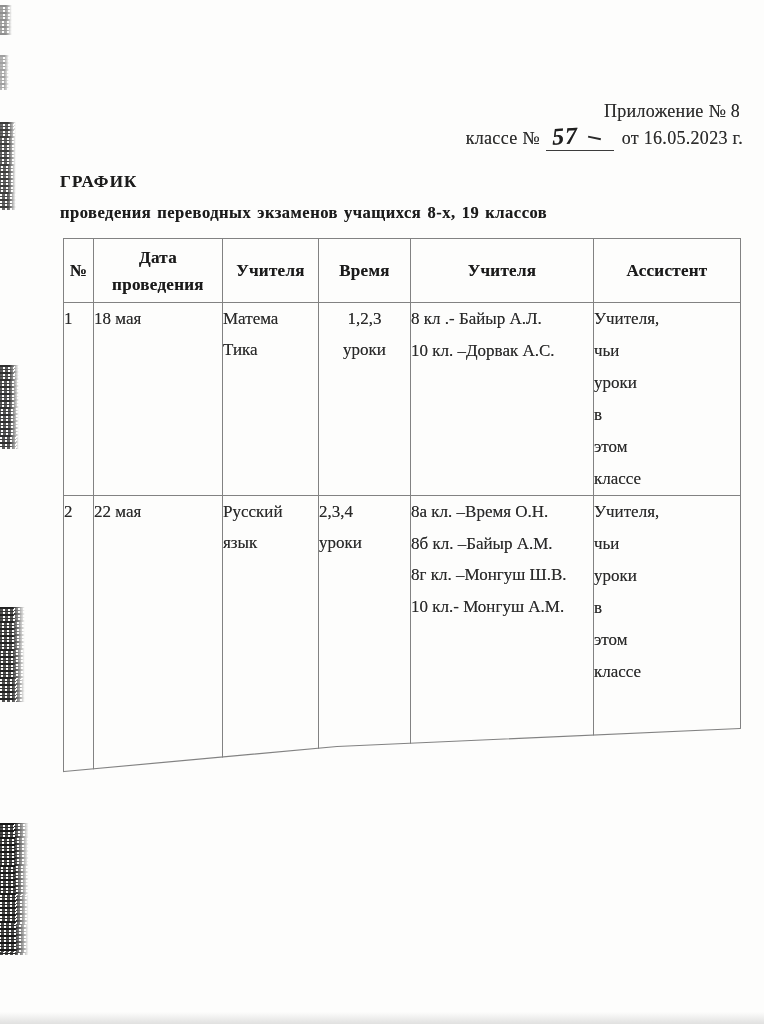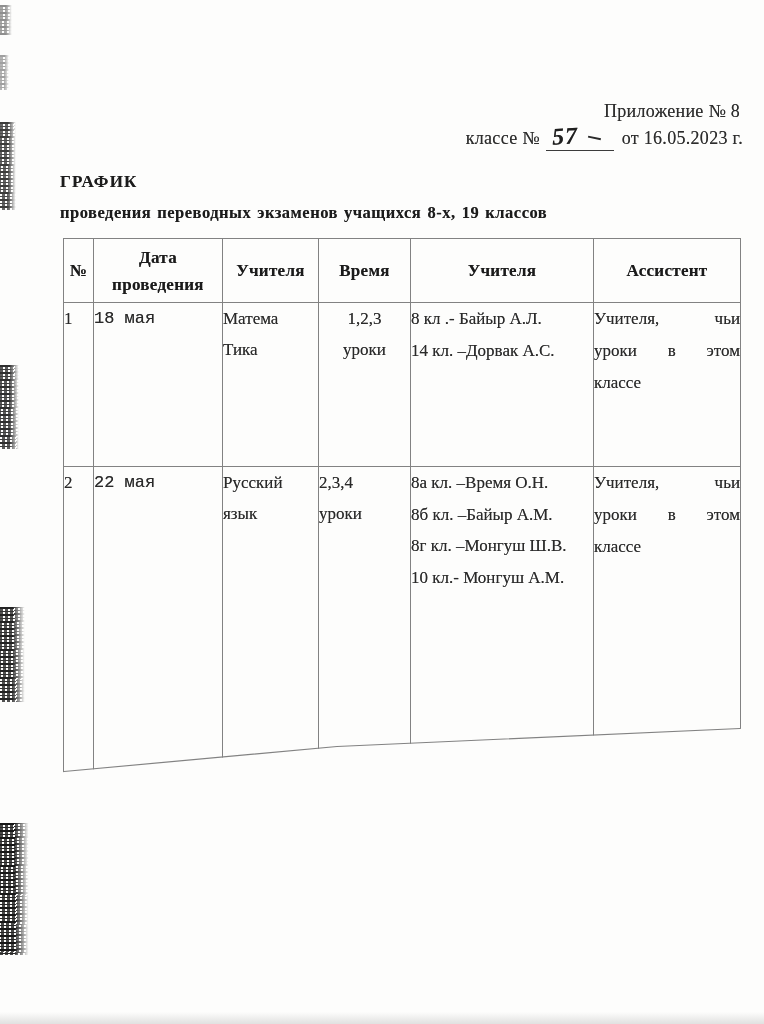--- a/index.html
+++ b/index.html
@@ -58,28 +58,28 @@
     font-weight:bold;font-size:17px;color:#1b1b1b;
     text-align:center;vertical-align:middle;line-height:27px;letter-spacing:.3px;
   }
   .sched td{vertical-align:top;font-size:17px;color:#2a2a2a;}
   .hrow{height:64px;}
   .row1{height:164px;}
   .row2{height:306px;}
   .cellpad{padding-top:5px;}
   .line{line-height:31px;white-space:nowrap;}
   .num-cell{padding-left:5px;}
-  .date-cell{padding-left:10px;font-family:Liberation Mono, monospace;}
+  .date-cell{padding-left:10px;}
   .subj-cell{padding-left:9px;font-weight:bold;color:#1b1b1b;}
   .time-center{text-align:center;margin-top:24px;}
   .time-left{padding-left:8px;margin-left:23px;}
   .teach-cell{padding-left:9px;margin-left:15px;}
   .teach-cell .line{line-height:31.5px;}
   .asst-cell{padding:5px 7px 0 9px;}
-  .jline{display:flex;justify-content:space-between;line-height:32px;}
+  .jline{display:flex;justify-content:space-between;line-height:32px;flex-direction:column;}
   .jline-single{line-height:32px;}
   
   .bottom-skew{position:absolute;left:0;top:0;width:764px;height:1024px;pointer-events:none;}
 </style>
 </head>
 <body>
 
 <div class="page">
 
   <div class="blob" style="left:0;top:5px;width:12px;height:30px;opacity:.45;"></div>
@@ -131,21 +131,21 @@
         <td class="cellpad subj-cell">
           <div class="line txt">Матема</div>
           <div class="line txt">Тика</div>
         </td>
         <td class="cellpad time-center">
           <div class="line txt">1,2,3</div>
           <div class="line txt">уроки</div>
         </td>
         <td class="cellpad teach-cell">
           <div class="line txt">8 кл .- Байыр А.Л.</div>
-          <div class="line txt">14 кл. –Дорвак А.С.</div>
+          <div class="line txt">10 кл. –Дорвак А.С.</div>
         </td>
         <td class="asst-cell">
           <div class="jline txt">
             <span>Учителя,</span>
                 <span>чьи</span>
           </div>
           <div class="jline txt">
             <span>уроки</span>
                 <span>в</span>
                 <span>этом</span>

